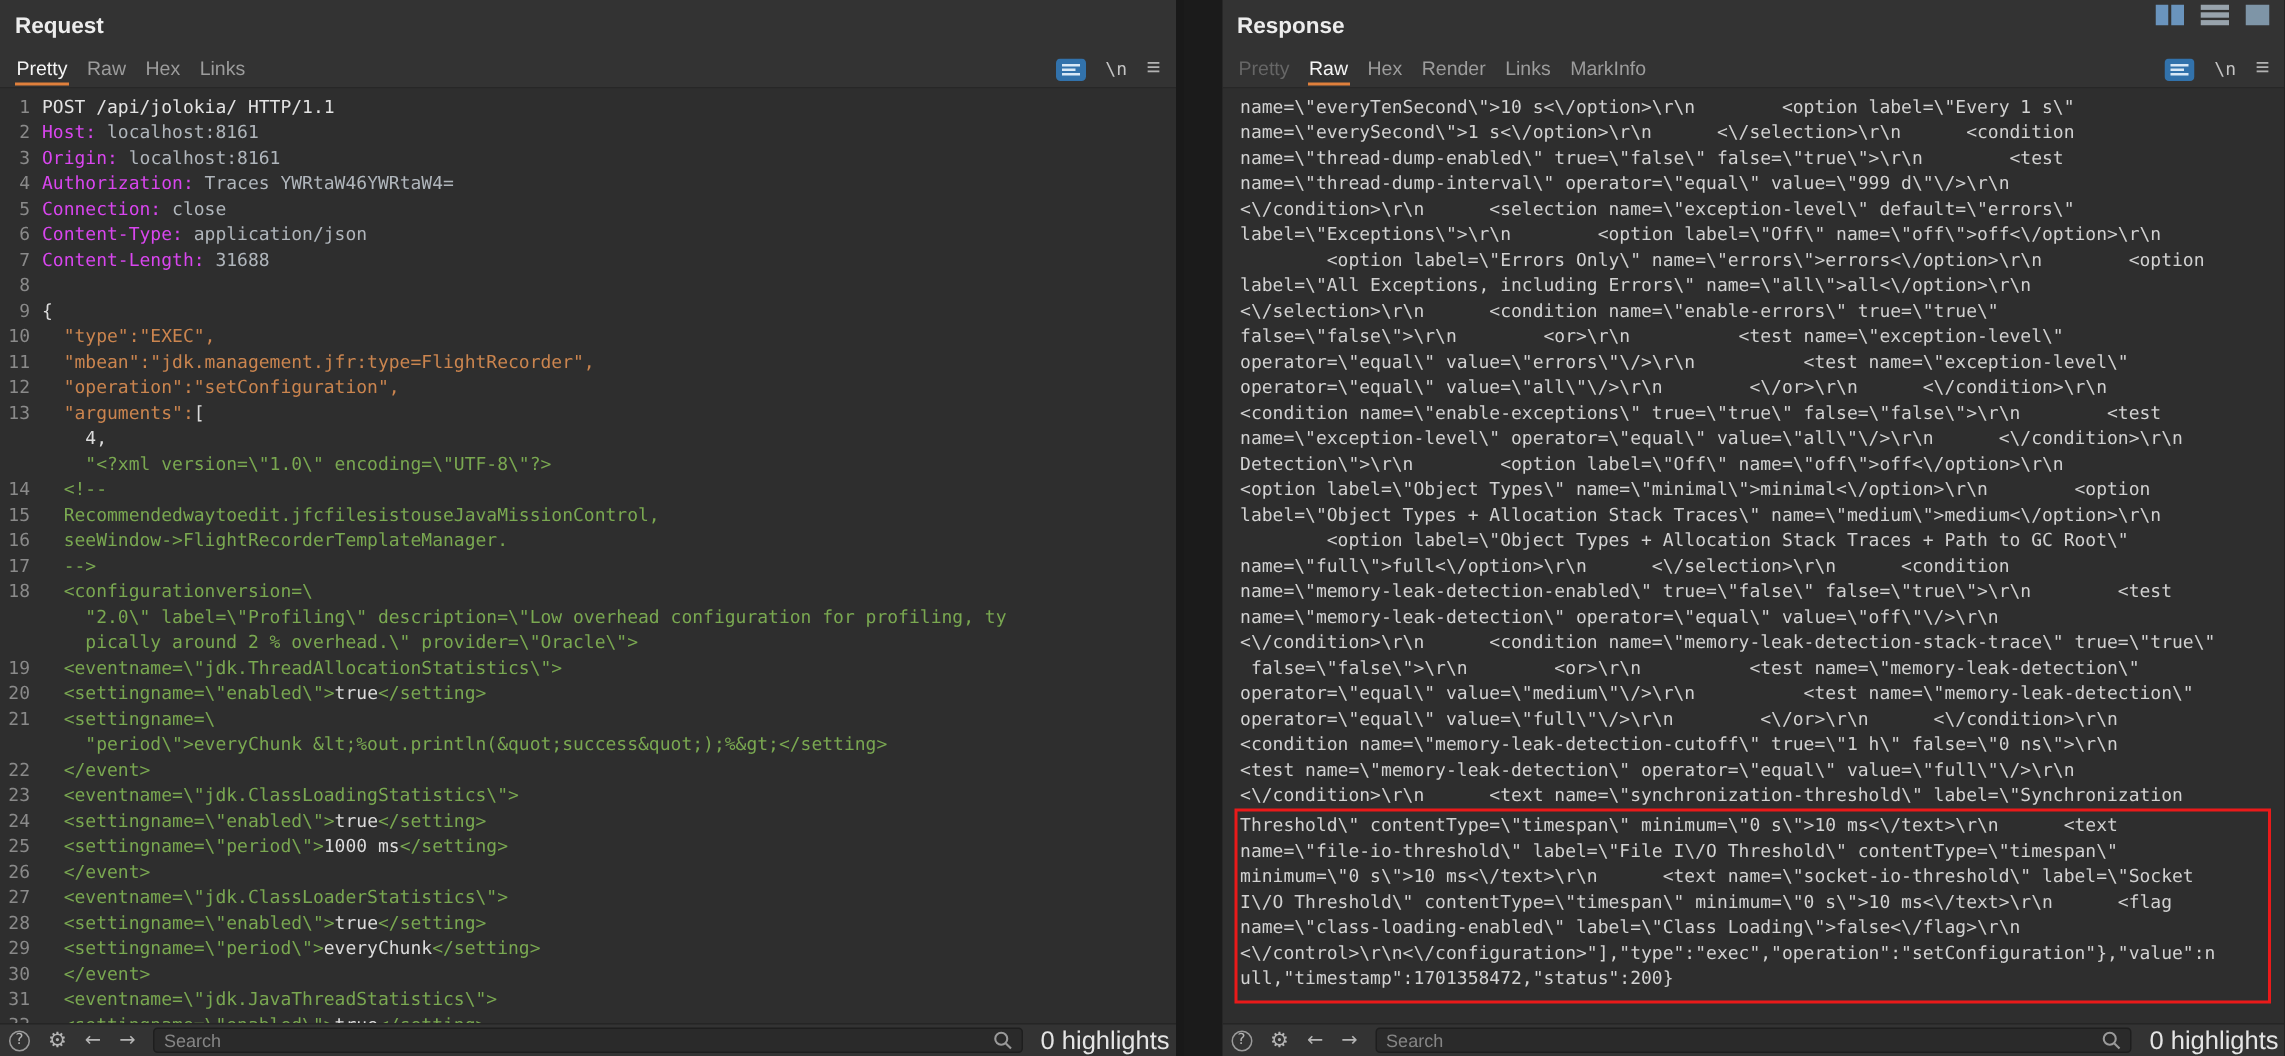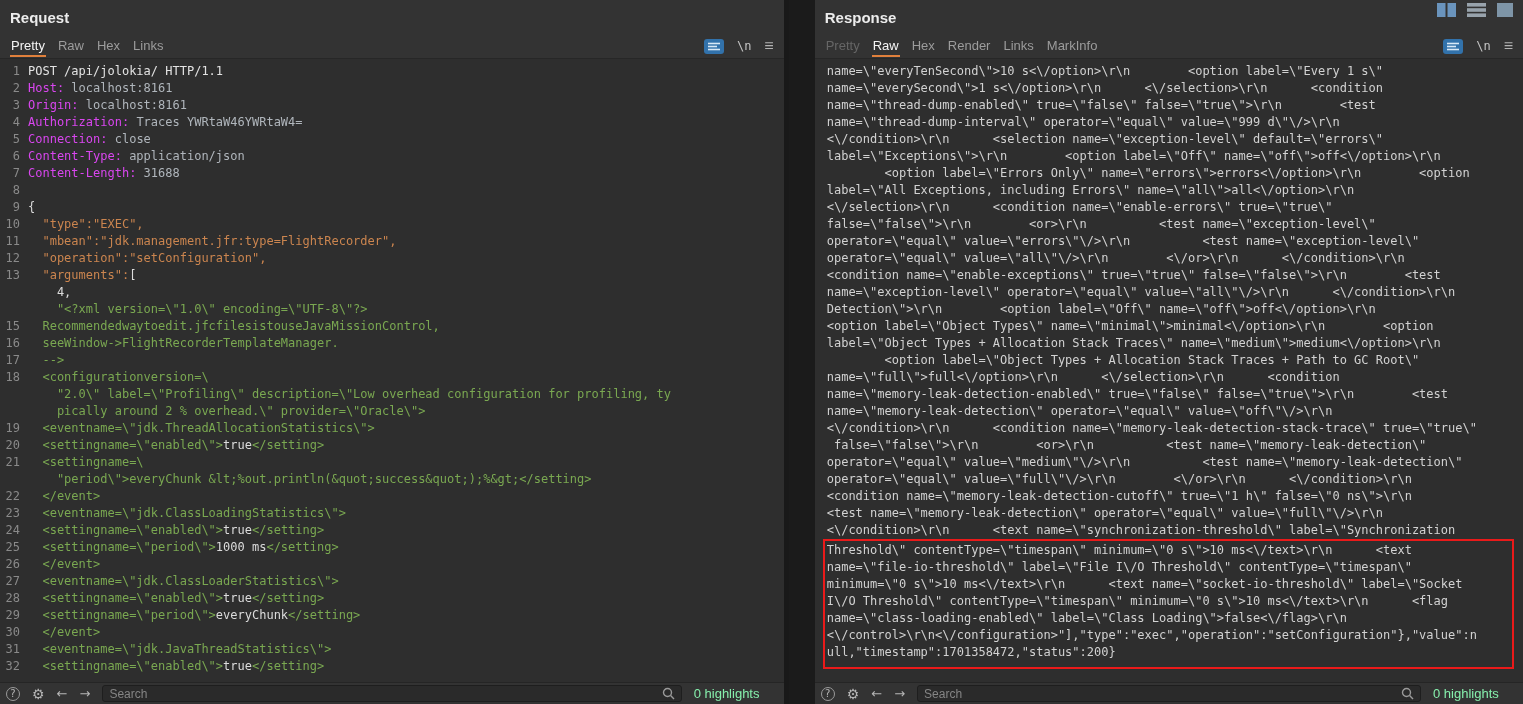--- a/index.html
+++ b/index.html
@@ -52,21 +52,21 @@
             display:flex; align-items:center; height:18px; font-size:14px;
             font-family:"DejaVu Sans", sans-serif; }
   .help-badge { width:14px; height:14px; border:1px solid #9a9a9a; border-radius:50%;
                 font-size:10px; line-height:12px; text-align:center; color:#b5b5b5; display:block; }
   .arrow { font-size:13px; color:#b5b5b5; }
   .search-field { flex:1; height:17px; display:flex; align-items:center; gap:22px;
                   background:#2a2a2a; border:1px solid #1e1e1e; border-radius:3px; padding:0 6px; }
   .search-input { flex:1; background:transparent; border:0; outline:0; color:#cfcfcf; font-size:12px;
                   font-family:"Liberation Sans", sans-serif; }
   .search-input::placeholder { color:#858585; }
-  .highlights { flex:none; width:82px; color:#86efac; font-size:13px; white-space:nowrap; }
+  .highlights { flex:none; width:82px; color:#e5e5e5; font-size:17px; white-space:nowrap; }
 </style>
 </head>
 <body>
 
 <div class="app">
 
   <section class="panel" id="request-panel">
     <header class="title-row">
       <h1 class="panel-title">Request</h1>
     </header>
@@ -145,20 +145,24 @@
           <span class="gutter">13</span>
           <span class="code"><span class="c-j">  "arguments":</span><span class="c-p">[</span></span>
         </div>
         <div class="row">
           <span class="gutter"></span>
           <span class="code"><span class="c-p">    4,</span></span>
         </div>
         <div class="row">
           <span class="gutter"></span>
           <span class="code"><span class="c-x">    "&lt;?xml version=\"1.0\" encoding=\"UTF-8\"?&gt;</span></span>
+        </div>
+        <div class="row">
+          <span class="gutter">14</span>
+          <span class="code"><span class="c-x">  &lt;!--</span></span>
         </div>
         <div class="row">
           <span class="gutter">15</span>
           <span class="code"><span class="c-x">  Recommendedwaytoedit.jfcfilesistouseJavaMissionControl,</span></span>
         </div>
         <div class="row">
           <span class="gutter">16</span>
           <span class="code"><span class="c-x">  seeWindow-&gt;FlightRecorderTemplateManager.</span></span>
         </div>
         <div class="row">

